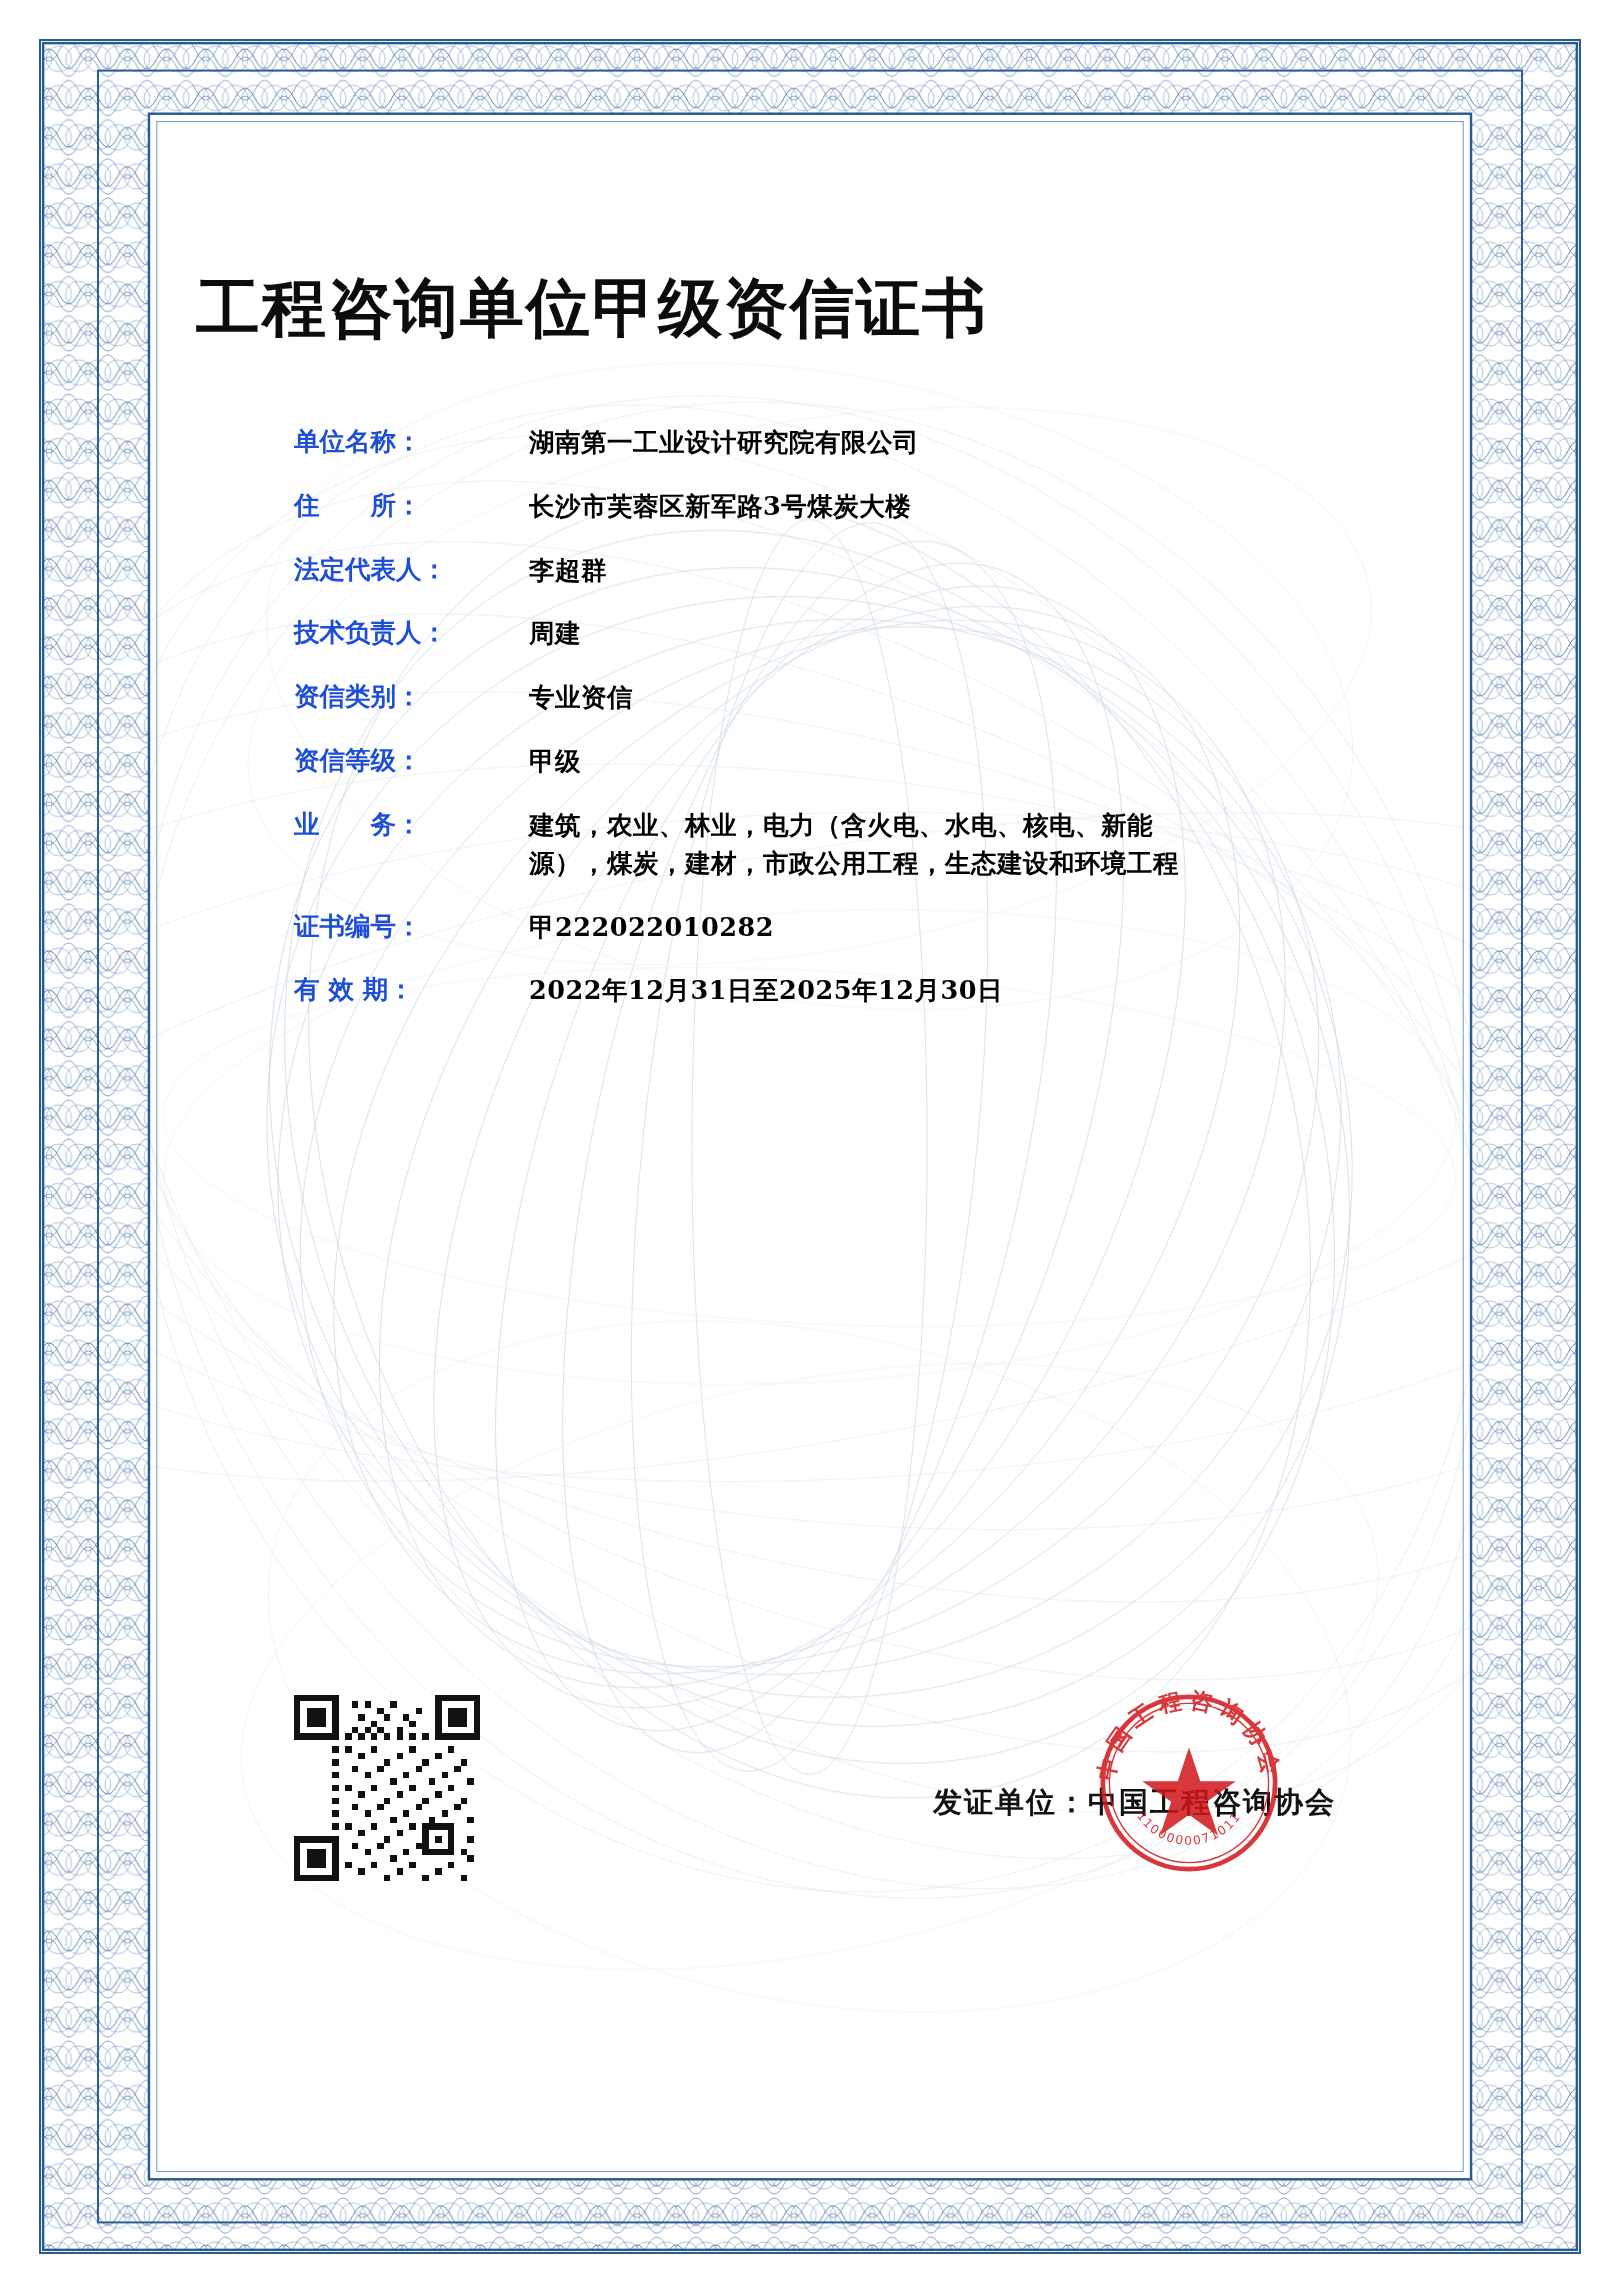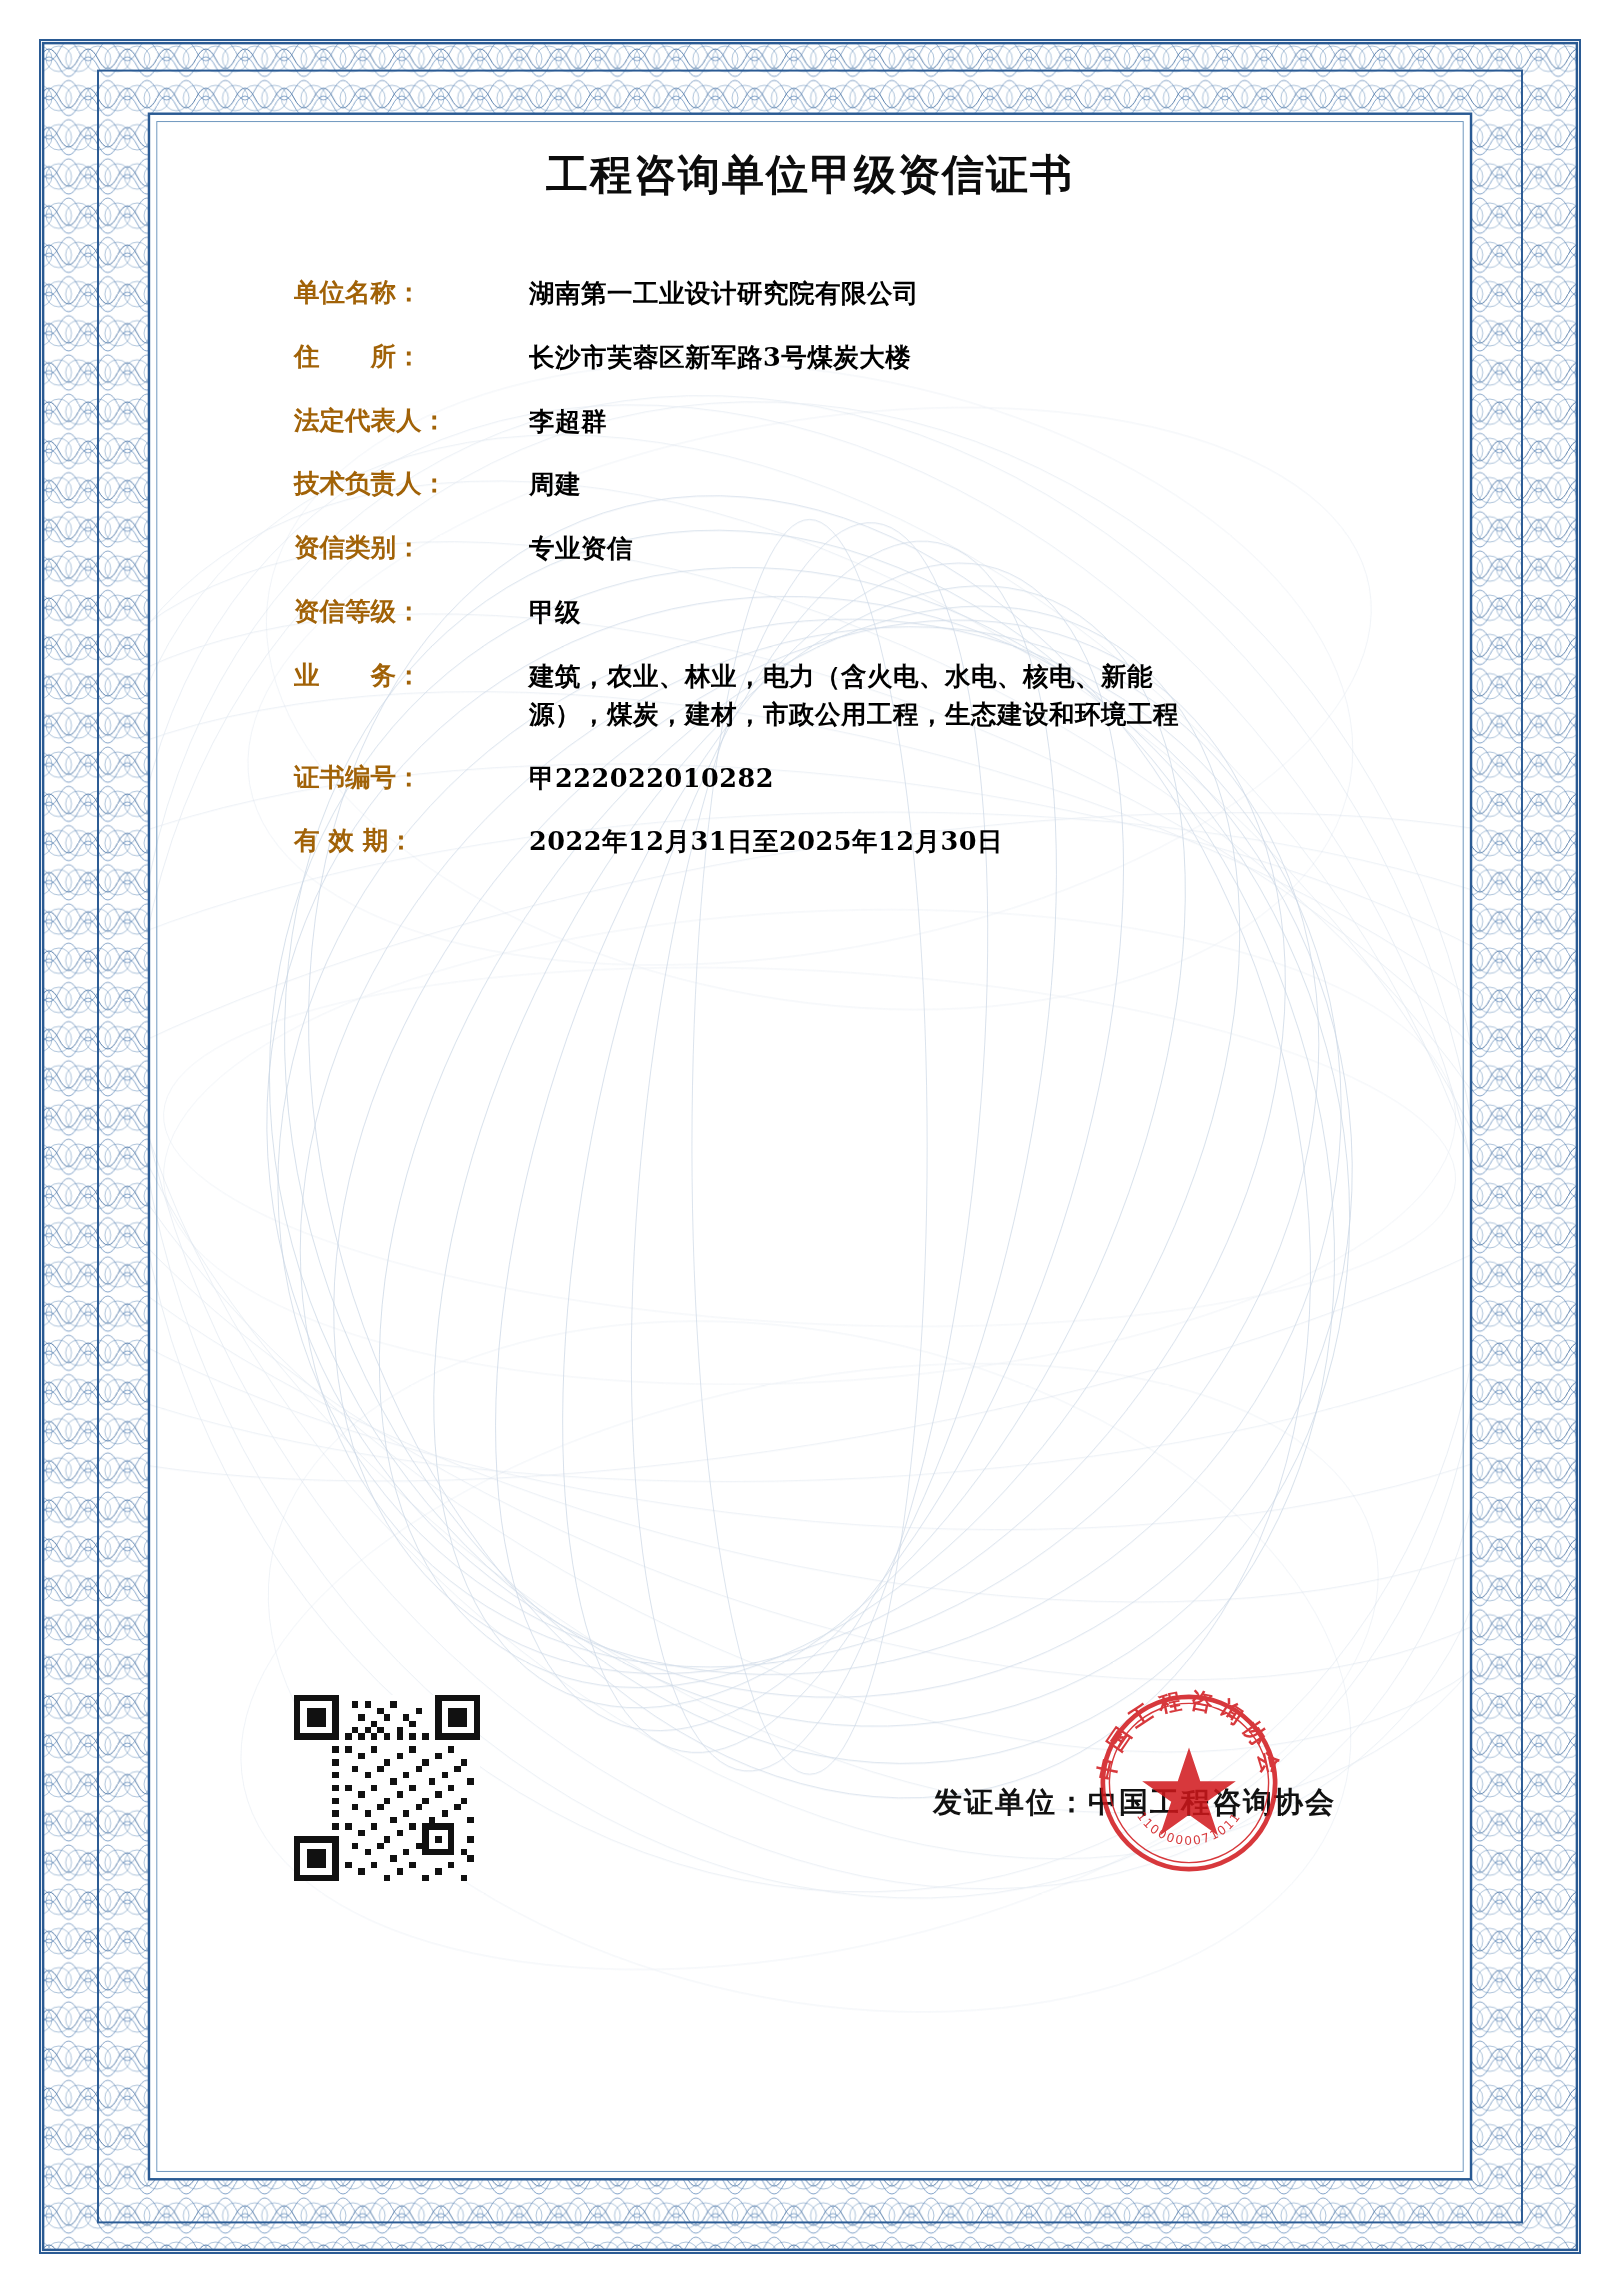--- a/index.html
+++ b/index.html
@@ -42,46 +42,46 @@
   
   .content {
     position: absolute;
     left: 196px;
     top: 147px;
     right: 196px;
     bottom: 147px;
   }
 
   .title {
-    text-align: center;
     font-family: "DejaVu Sans", sans-serif;
     font-weight: bold;
-    font-size: 42px;
+    font-size: 64px;
     letter-spacing: 2px;
     color: #0c0c0c;
+    margin-top: 118px;
     white-space: nowrap;
   }
 
   .fields {
     margin-top: 71px;
     padding-left: 98px;
   }
 
   .field-row {
     display: flex;
     align-items: flex-start;
     margin-bottom: 25.5px;
   }
   .field-label {
     width: 235px;
     flex: 0 0 235px;
     font-family: "DejaVu Sans", sans-serif;
     font-weight: bold;
     font-size: 25.5px;
-    color: #a16207;
+    color: #1d4ed8;
     line-height: 1.45;
     white-space: nowrap;
   }
   .field-label.wide {
     width: 304px;
     flex: 0 0 304px;
   }
   .field-value {
     font-family: "DejaVu Serif", serif;
     font-weight: bold;

